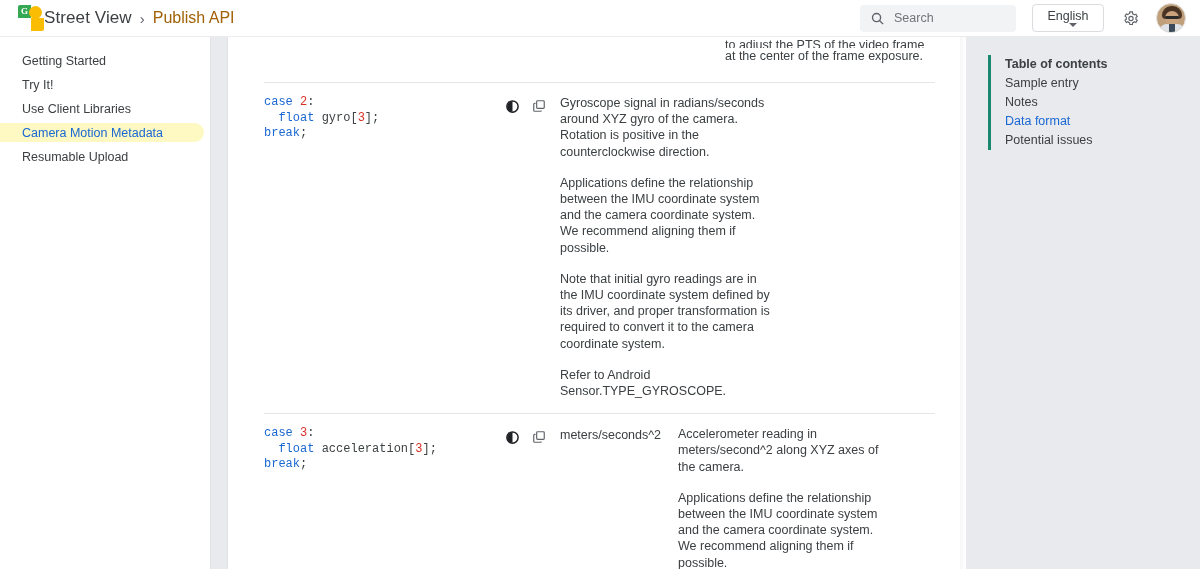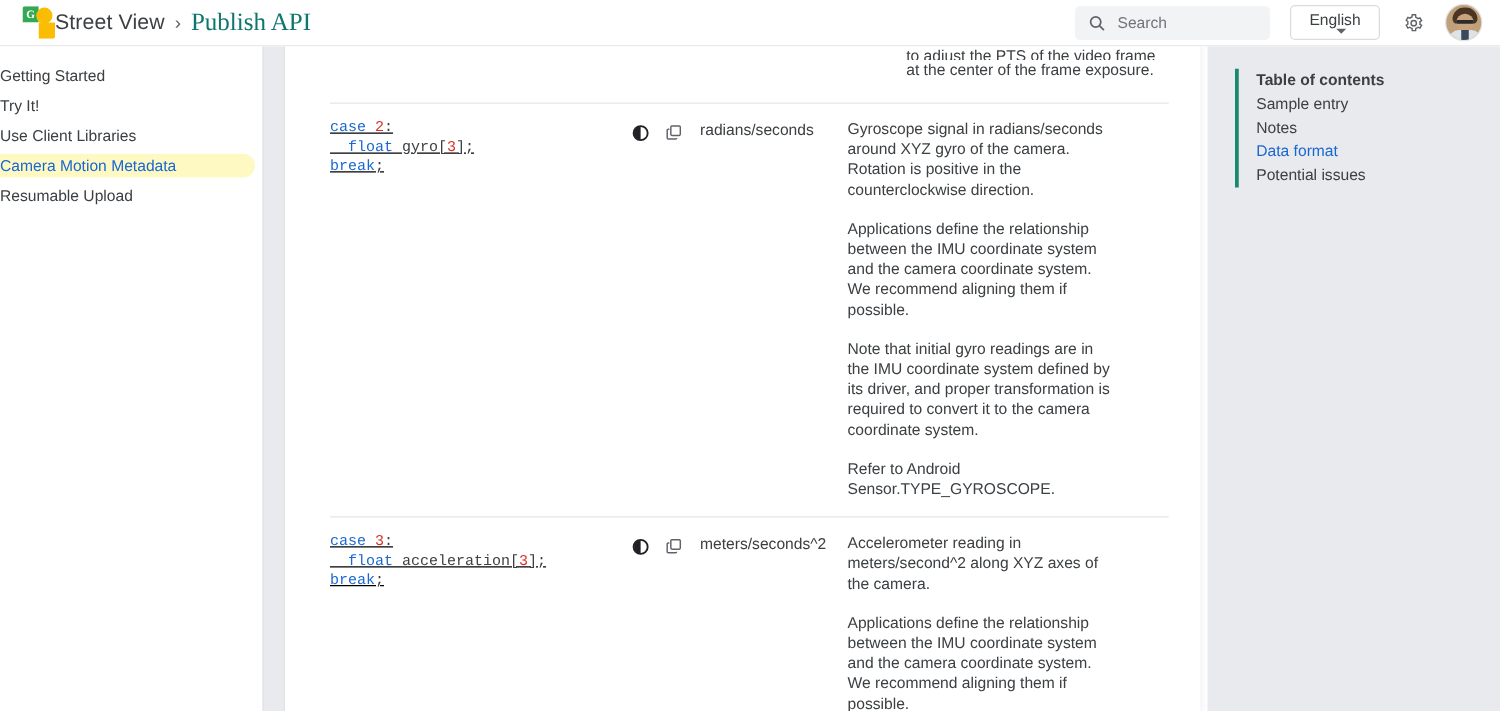--- a/index.html
+++ b/index.html
@@ -34,21 +34,21 @@
   .sv-logo .g {
     position:absolute; left:1px; top:0px; width:11px; height:13px;
     color:#fff; font-size:9px; font-weight:700; line-height:13px; text-align:center;
     font-family:"Liberation Serif", serif;
   }
   .brand-text {
     font-size: 17px; color: #3c4043; letter-spacing: .1px;
     white-space: nowrap;
   }
   .brand-sep { margin: 0 8px; color: #5f6368; font-size: 15px; }
-  .brand-sub { color: #0f766e; font-size: 20px; font-family: Liberation Serif, serif; }
+  .brand-sub { color: #a16207; font-size: 16px; }
 
   .header-right {
     margin-left: auto; display: flex; align-items: center; margin-right: 14px; justify-content: space-between;
   }
   .search-box {
     width: 156px; height: 27px; background: #f1f3f4; border-radius: 4px;
     display: flex; align-items: center; padding: 0 9px;
   }
   .search-box .ph { font-size: 12.5px; color: #70757a; margin-left: 9px; }
   .lang-select {
@@ -74,21 +74,21 @@
   .avatar .body { position:absolute; left:2px; top:20px; width:26px; height:12px; background:#dfe2e6; border-radius:8px 8px 0 0;}
   .avatar .tie  { position:absolute; left:12px; top:20px; width:6px; height:12px; background:#3b4a5a;}
 
   
   .left-nav {
     position: absolute; top: 37px; left: 0; width: 210px; height: 532px;
     background: #ffffff; padding-top: 14px;
   }
   .nav-item {
     height: 19px; display: flex; align-items: center;
-    margin-bottom: 0;
+    padding-left: 22px; margin-bottom: 0;
     font-size: 12.5px; color: #3c4043; white-space: nowrap;
   }
   .nav-row { height: 19px; display:flex; align-items:center; }
   .nav-item.active {
     background: #fef9c3; color: #1967d2; border-radius: 0 10px 10px 0;
     margin-right: 6px;
   }
 
   
   .gutter {
@@ -100,21 +100,21 @@
   
   .content {
     position: absolute; top: 37px; left: 229px; width: 737px; height: 532px;
     background: #ffffff; overflow: hidden;
   }
 
   .tbl { width: 671px; margin-left: 35px; }
   .row {
     display: flex; border-top: 1px solid #e4e6e8; padding-top: 12px; padding-bottom: 14px;
   }
-  .col-code { width: 240px; flex: none; text-decoration: underline; }
+  .col-code { width: 240px; flex: none; }
   .col-icons { width: 56px; flex: none; padding-top: 3px; display: flex; gap: 11px; }
   .col-unit { width: 118px; flex: none; font-size: 12.5px; color: #3c4043; line-height: 18px; }
   .col-desc { width: 212px; flex: none; font-size: 12.5px; color: #3c4043; line-height: 16.2px; }
   .col-desc p { margin: 0 0 15px 0; }
   .col-desc p:last-child { margin-bottom: 0; }
 
   pre.code {
     margin: 0; font-family: "Liberation Mono", monospace;
     font-size: 12px; line-height: 15.6px; color: #3c4043; white-space: pre;
   }
@@ -252,21 +252,20 @@
             <path d="M12 3.6a8.4 8.4 0 000 16.8z" fill="#202124"></path>
           </svg>
         </span>
         <span class="icn">
           <svg width="14" height="14" viewBox="0 0 24 24" fill="none" stroke="#5f6368" stroke-width="2">
             <rect x="8" y="3" width="13" height="13" rx="1.5"></rect>
             <path d="M16 19.5a1.5 1.5 0 01-1.5 1.5H4.5A1.5 1.5 0 013 19.5V9a1.5 1.5 0 011.5-1.5H6"></path>
           </svg>
         </span>
       </div>
-      <div class="col-unit">radians/seconds</div>
       <div class="col-desc">
         <p>Gyroscope signal in radians/seconds around XYZ gyro of the camera. Rotation is positive in the counterclockwise direction.</p>
         <p>Applications define the relationship between the IMU coordinate system and the camera coordinate system. We recommend aligning them if possible.</p>
         <p>Note that initial gyro readings are in the IMU coordinate system defined by its driver, and proper transformation is required to convert it to the camera coordinate system.</p>
         <p>Refer to Android Sensor.TYPE_GYROSCOPE.</p>
       </div>
     </div>
 
     <div class="row">
       <div class="col-code">

